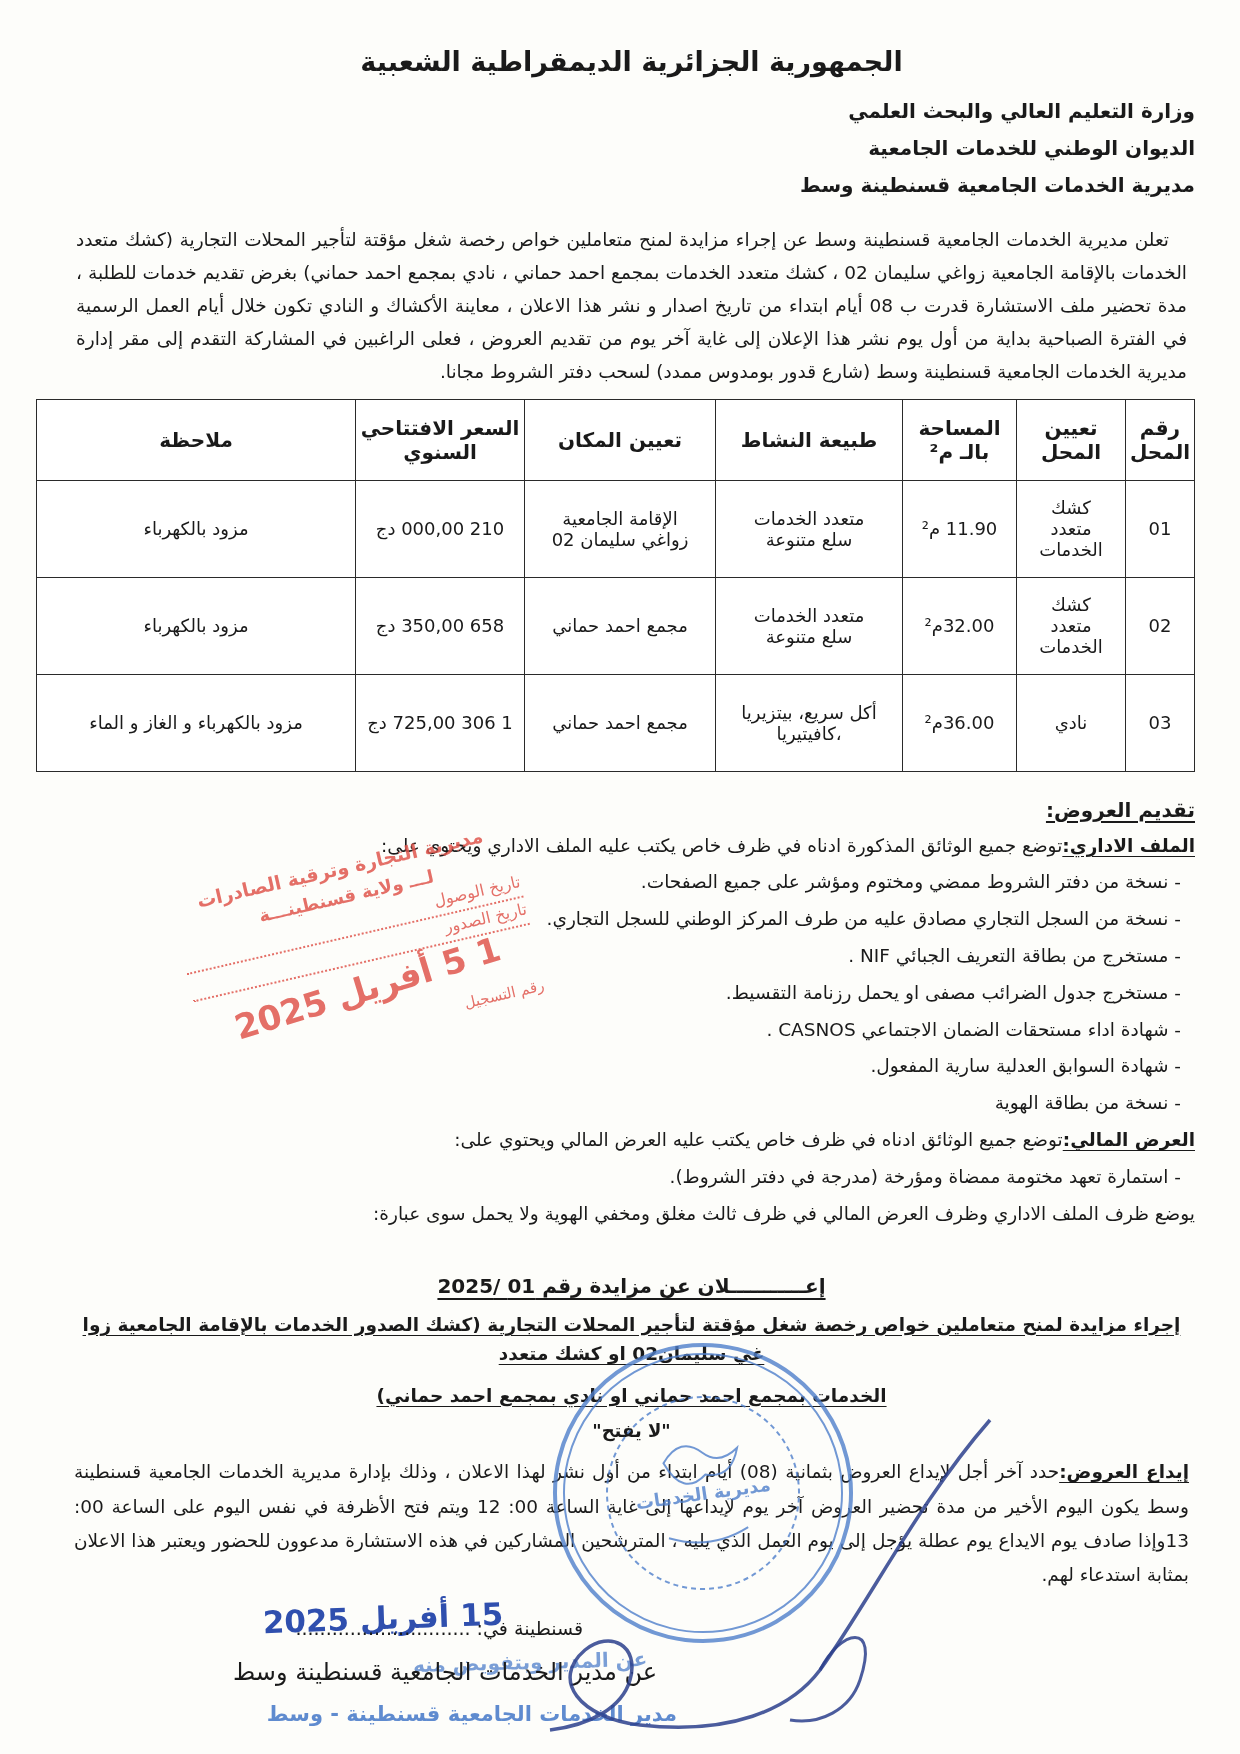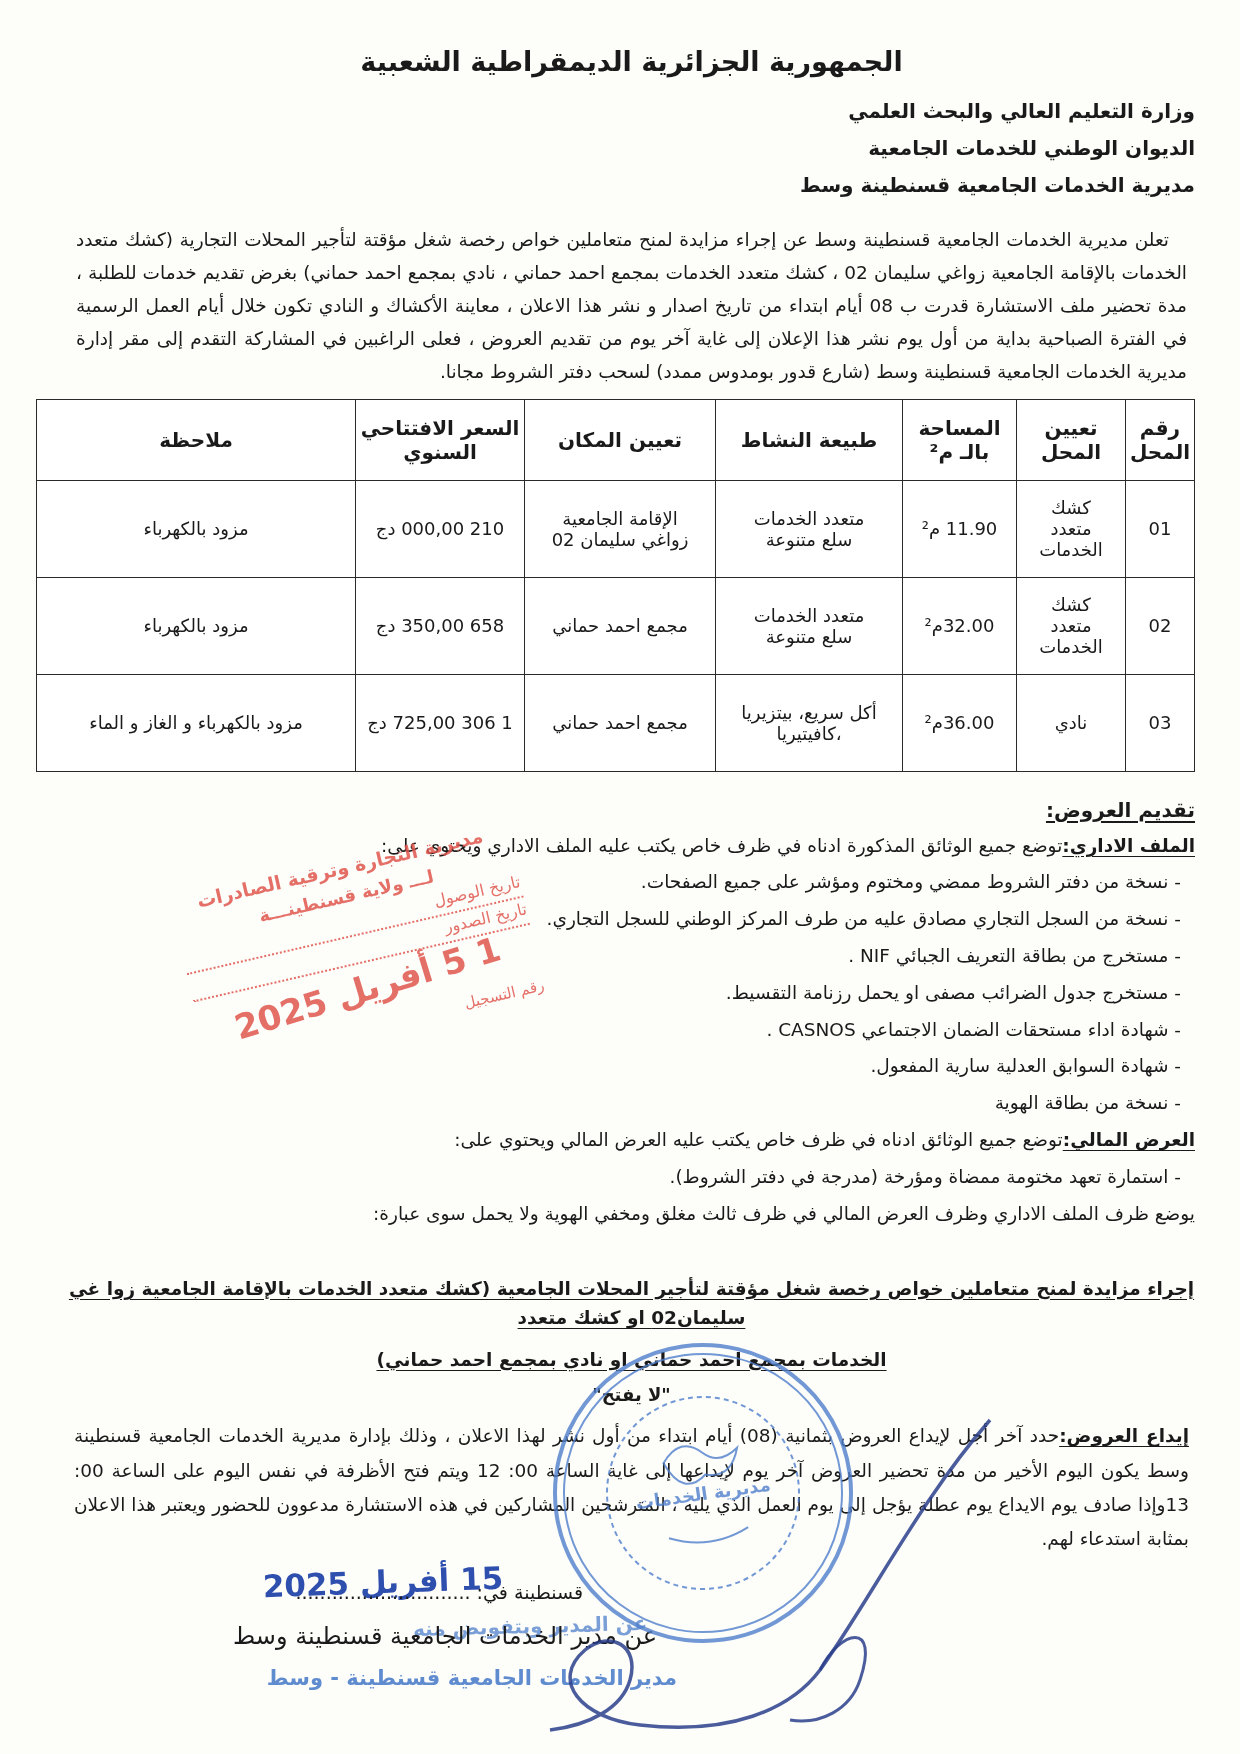--- a/index.html
+++ b/index.html
@@ -151,21 +151,22 @@
   <div class="red-stamp">
     <div class="rs1">مديرية التجارة وترقية الصادرات</div>
     <div class="rs2">لـــ ولاية قسنطينـــة</div>
     <div class="rs-dotline">تاريخ الوصول</div>
     <div class="rs-dotline">تاريخ الصدور</div>
     <div class="rs-date">1 5 أفريل 2025</div>
     <div class="rs5">رقم التسجيل</div>
   </div>
 
   <section class="ann2">
-    <div class="ann2-line">إجراء مزايدة لمنح متعاملين خواص رخصة شغل مؤقتة لتأجير المحلات الجامعية (كشك متعدد الخدمات بالإقامة الجامعية زوا غي سليمان02 او كشك متعدد</div>
+    <div class="ann2-title">إعـــــــــــلان عن مزايدة رقم 01 /2025</div>
+    <div class="ann2-line">إجراء مزايدة لمنح متعاملين خواص رخصة شغل مؤقتة لتأجير المحلات التجارية (كشك الصدور الخدمات بالإقامة الجامعية زوا غي سليمان02 او كشك متعدد</div>
     <div class="ann2-line">الخدمات بمجمع احمد حماني او نادي بمجمع احمد حماني)</div>
     <div class="no-open">"لا يفتح"</div>
   </section>
 
   <p class="deposit">
     <span class="lbl">إيداع العروض:</span><span>حدد آخر أجل لإيداع العروض بثمانية (08) أيام ابتداء من أول نشر لهذا الاعلان ، وذلك بإدارة مديرية الخدمات الجامعية قسنطينة وسط  يكون اليوم الأخير من مدة تحضير العروض آخر يوم لإيداعها إلى غاية الساعة 00: 12 ويتم فتح الأظرفة في نفس اليوم على الساعة 00: 13وإذا صادف يوم الايداع يوم عطلة يؤجل إلى يوم العمل الذي يليه ، المترشحين المشاركين في هذه الاستشارة مدعوون للحضور ويعتبر هذا الاعلان بمثابة استدعاء لهم.</span>
   </p>
 
   <div class="footer">
     <div class="hand-date">15 أفريل 2025</div>

